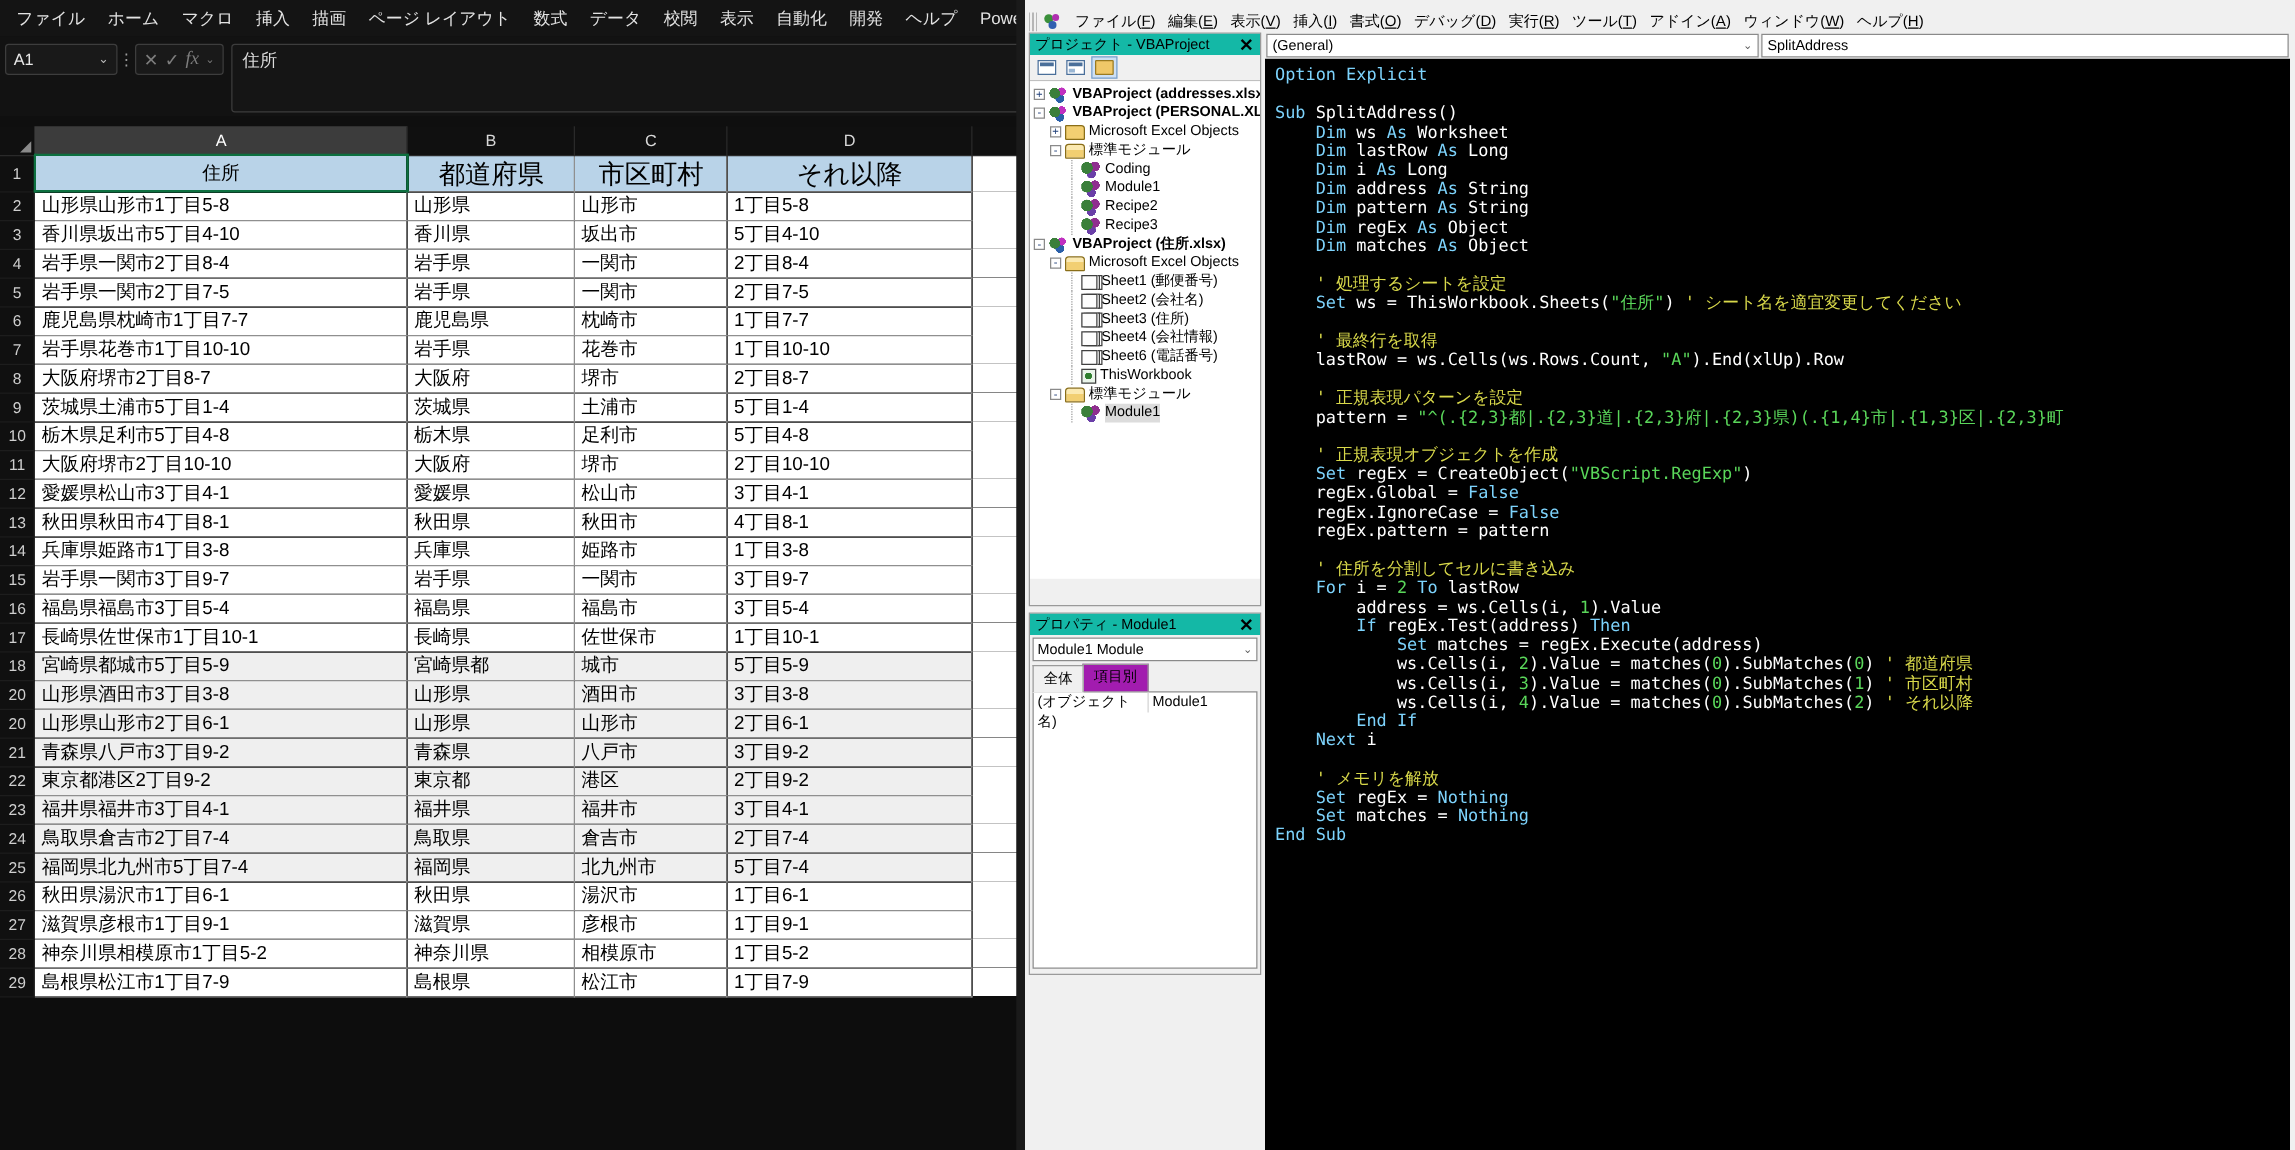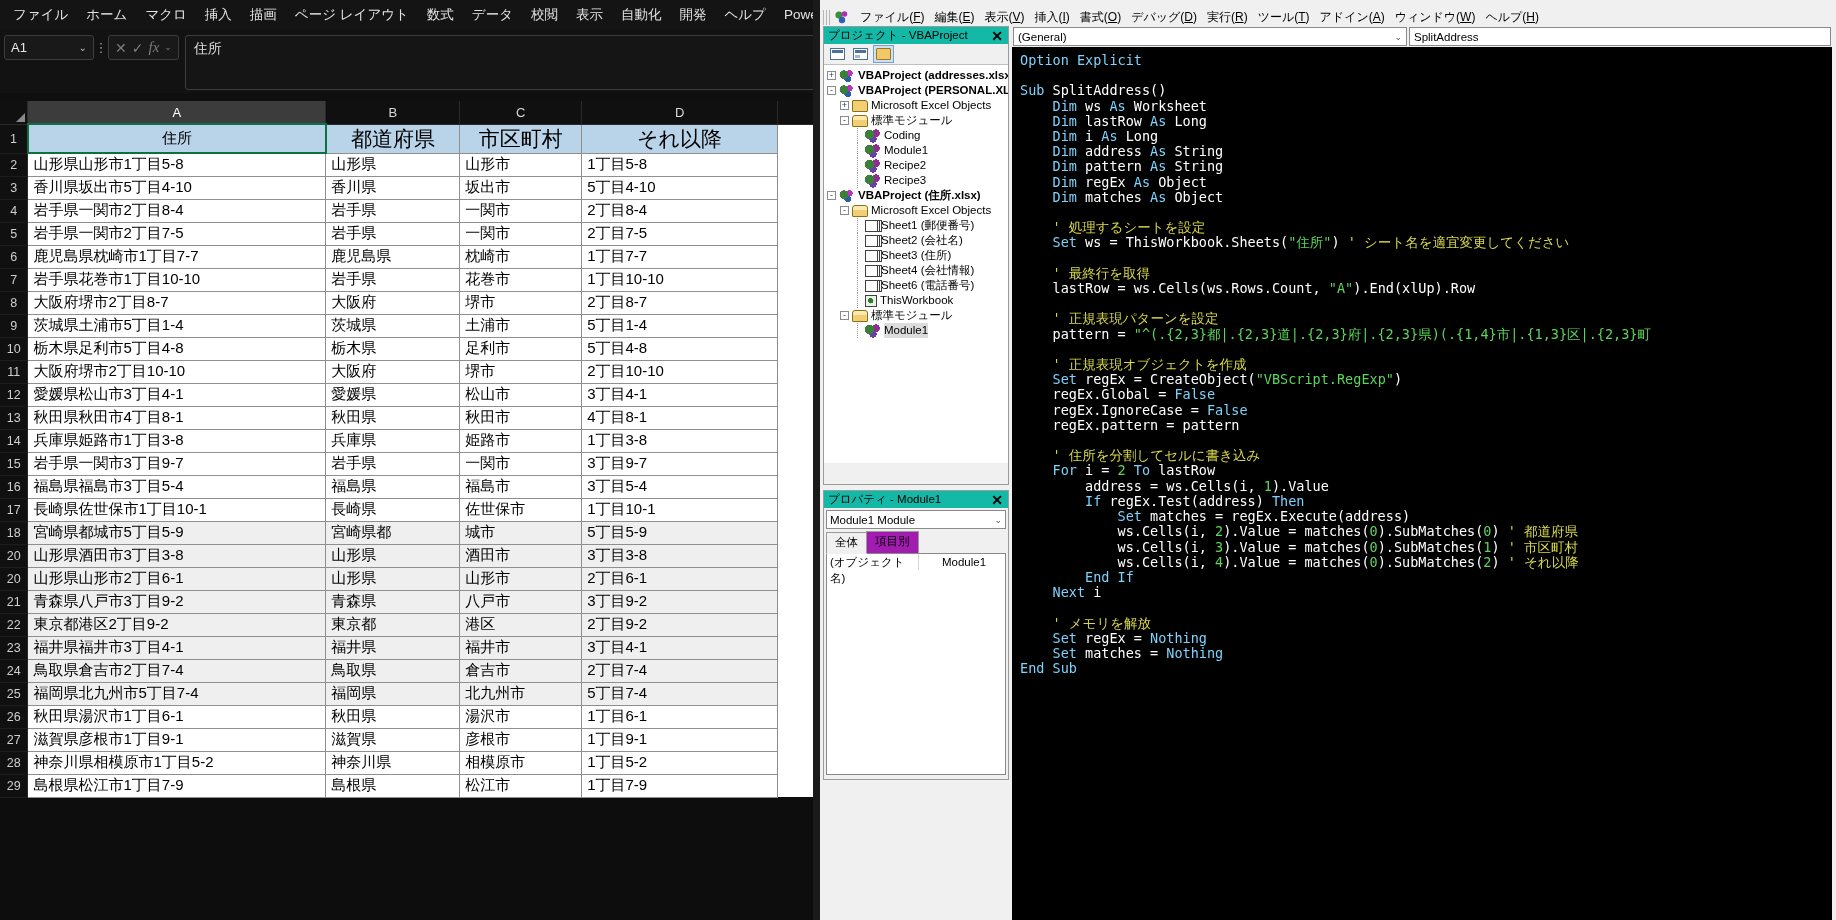--- a/index.html
+++ b/index.html
@@ -190,21 +190,21 @@
   #prop-tabs { display: flex; gap: 0; padding: 0 2px; font-size: 11.5px; }
   .prop-tab {
     padding: 2px 8px 3px 8px; border: 1px solid #9a9a9a; border-bottom: none;
     background: #a21caf; margin-right: -1px;
   }
   .prop-tab.on { background: #f0f0f0; border-bottom: 1px solid #f0f0f0; position: relative; top: 1px; }
   #prop-list {
     margin: 0 2px 2px 2px; height: 222px; background: #fff;
     border: 1px solid #8a8a8a; font-size: 11.5px;
   }
-  #prop-list .prow { display: flex; height: 16px; gap: 20px; }
+  #prop-list .prow { display: flex; height: 16px; }
   #prop-list .pname { width: 92px; padding-left: 3px; line-height: 16px; border-right: 1px solid #d4d4d4; }
   #prop-list .pval { flex: 1; padding-left: 3px; line-height: 16px; }
 
   
   #code-win {
     position: absolute; left: 192px; top: 26px;
     width: 820px; height: 894px; background: #f0f0f0;
   }
   #code-dropdowns { display: flex; height: 20px; gap: 2px; padding: 1px 1px 0 1px; }
   .code-dd {

